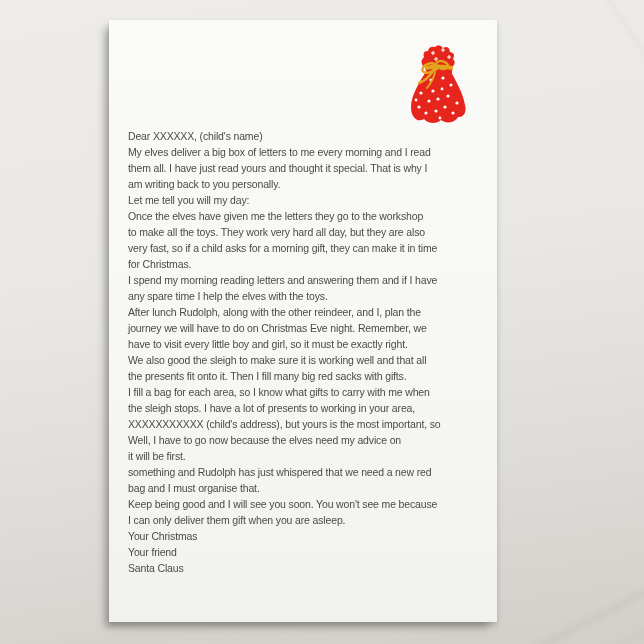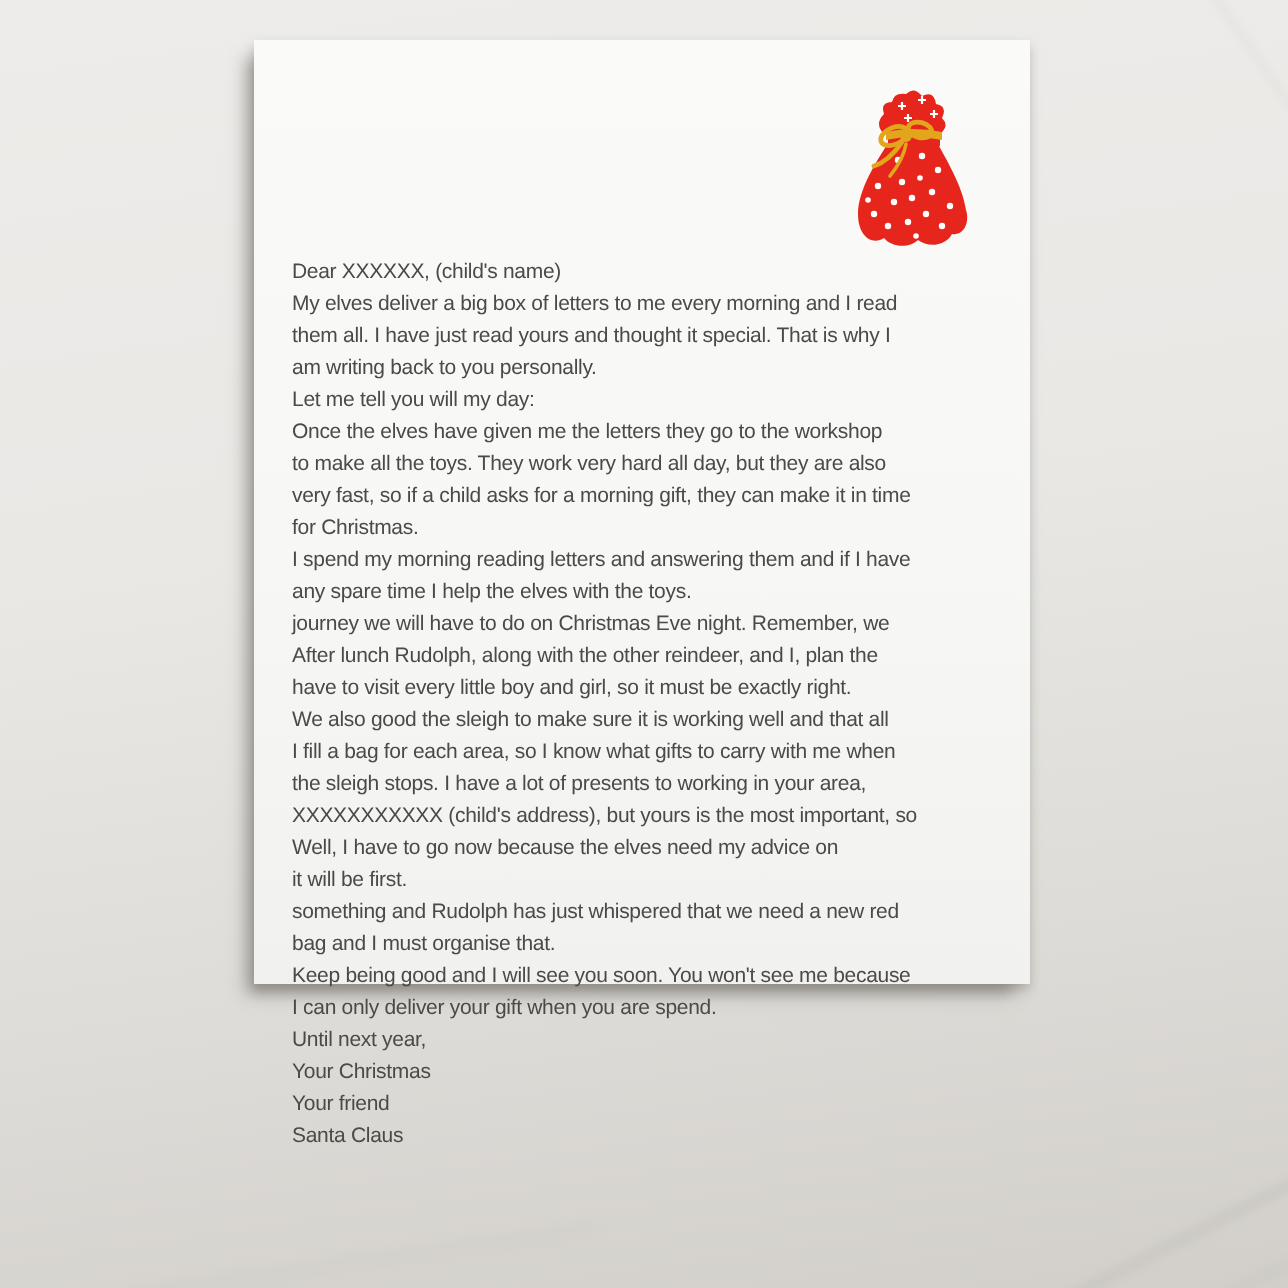--- a/index.html
+++ b/index.html
@@ -15,21 +15,21 @@
   .vein {
     position: absolute; background: #bdbab4; border-radius: 3px;
     filter: blur(3px); opacity: 0.55;
   }
   .vein.v1 { left: 520px; top: 598px; width: 220px; height: 4px; transform: rotate(-27deg); }
   .vein.v2 { left: 560px; top: 628px; width: 180px; height: 3px; transform: rotate(-26deg); opacity: 0.4; }
   .vein.v3 { left: 60px;  top: 630px; width: 240px; height: 3px; transform: rotate(-8deg);  opacity: 0.3; filter: blur(4px); }
   .vein.v4 { left: 585px; top: 30px;  width: 90px;  height: 2px; transform: rotate(55deg);  opacity: 0.25; filter: blur(2px); }
 
   .paper {
-    position: absolute; left: 127px; top: 20px; width: 388px; height: 472px;
+    position: absolute; left: 109px; top: 20px; width: 388px; height: 602px;
     background: linear-gradient(180deg, #fafaf8 0%, #f7f7f5 55%, #f1f1ef 100%);
     box-shadow: -6px 7px 8px -2px rgba(105,102,97,0.55), 0 3px 5px rgba(110,108,104,0.35);
   }
   .sack {
     position: absolute; left: 298px; top: 25px; width: 62px; height: 80px;
   }
   .letter {
     position: absolute; left: 19px; top: 108px; width: 366px;
     color: var(--text, #4b4a47);
     font-size: 10.5px; line-height: 16px; letter-spacing: -0.15px;
@@ -102,33 +102,33 @@
         <div class="line">My elves deliver a big box of letters to me every morning and I read</div>
         <div class="line">them all. I have just read yours and thought it special. That is why I</div>
         <div class="line">am writing back to you personally.</div>
         <div class="line">Let me tell you will my day:</div>
         <div class="line">Once the elves have given me the letters they go to the workshop</div>
         <div class="line">to make all the toys. They work very hard all day, but they are also</div>
         <div class="line">very fast, so if a child asks for a morning gift, they can make it in time</div>
         <div class="line">for Christmas.</div>
         <div class="line">I spend my morning reading letters and answering them and if I have</div>
         <div class="line">any spare time I help the elves with the toys.</div>
+        <div class="line">After lunch Rudolph, along with the other reindeer, and I, plan the</div>
         <div class="line">journey we will have to do on Christmas Eve night. Remember, we</div>
-        <div class="line">After lunch Rudolph, along with the other reindeer, and I, plan the</div>
         <div class="line">have to visit every little boy and girl, so it must be exactly right.</div>
         <div class="line">We also good the sleigh to make sure it is working well and that all</div>
+        <div class="line">the presents fit onto it. Then I fill many big red sacks with gifts.</div>
         <div class="line">I fill a bag for each area, so I know what gifts to carry with me when</div>
         <div class="line">the sleigh stops. I have a lot of presents to working in your area,</div>
         <div class="line">XXXXXXXXXXX (child's address), but yours is the most important, so</div>
         <div class="line">Well, I have to go now because the elves need my advice on</div>
         <div class="line">it will be first.</div>
         <div class="line">something and Rudolph has just whispered that we need a new red</div>
         <div class="line">bag and I must organise that.</div>
         <div class="line">Keep being good and I will see you soon. You won't see me because</div>
-        <div class="line">I can only deliver your gift when you are spend.</div>
-        <div class="line">Until next year,</div>
+        <div class="line">I can only deliver them gift when you are asleep.</div>
         <div class="line">Your Christmas</div>
         <div class="line">Your friend</div>
         <div class="line">Santa Claus</div>
       </div>
 
   </div>
 </div>
 
 </body></html>

